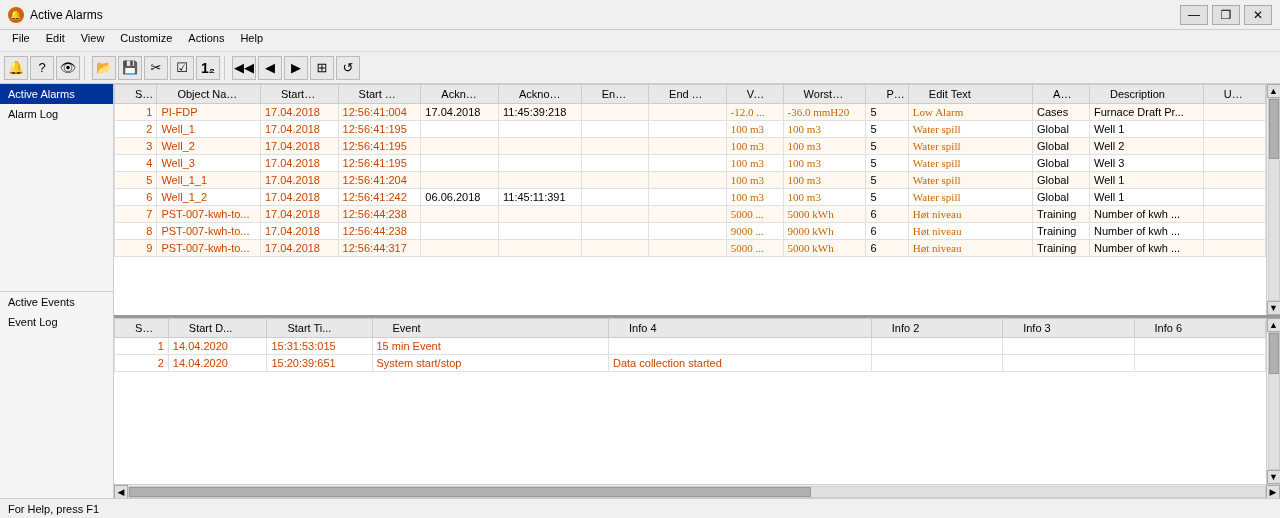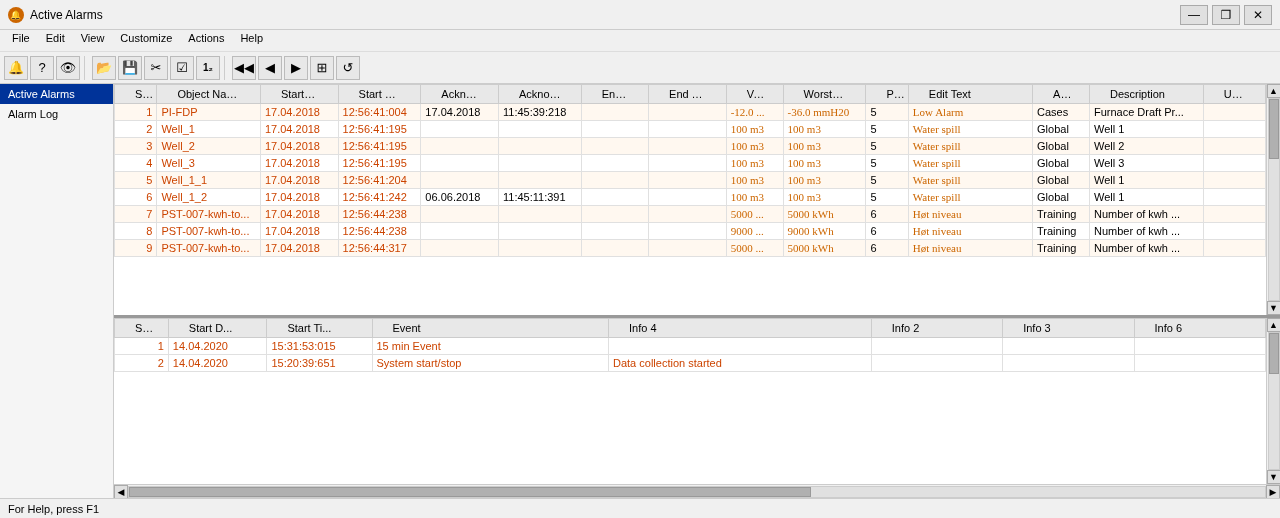--- a/index.html
+++ b/index.html
@@ -268,35 +268,39 @@
 
 <div class="toolbar">
   <button class="toolbar-btn">🔔</button>
   <button class="toolbar-btn">?</button>
   <button class="toolbar-btn">👁</button>
   <div class="toolbar-sep"></div>
   <button class="toolbar-btn">📂</button>
   <button class="toolbar-btn">💾</button>
   <button class="toolbar-btn">✂</button>
   <button class="toolbar-btn">☑</button>
-  <button class="toolbar-btn" style="font-size:10px;font-weight:bold;">1₂</button>
+  <button class="toolbar-btn" style="font-size:14px;font-weight:bold;">1₂</button>
   <div class="toolbar-sep"></div>
   <button class="toolbar-btn">◀◀</button>
   <button class="toolbar-btn">◀</button>
   <button class="toolbar-btn">▶</button>
   <button class="toolbar-btn">⊞</button>
   <button class="toolbar-btn">↺</button>
 </div>
 
 <div class="main-content">
 
   <div class="sidebar">
     <div class="sidebar-top">
       <div class="sidebar-item active">Active Alarms</div>
       <div class="sidebar-item">Alarm Log</div>
+    </div>
+    <div class="sidebar-bottom">
+      <div class="sidebar-item">Active Events</div>
+      <div class="sidebar-item">Event Log</div>
     </div>
   </div>
 
   <div class="right-panel">
 
     <div class="top-table-area">
       <div class="table-with-vscroll">
         <div class="table-scroll-inner" style="overflow:auto; height:220px;">
           <table class="data-table">
             <thead>

